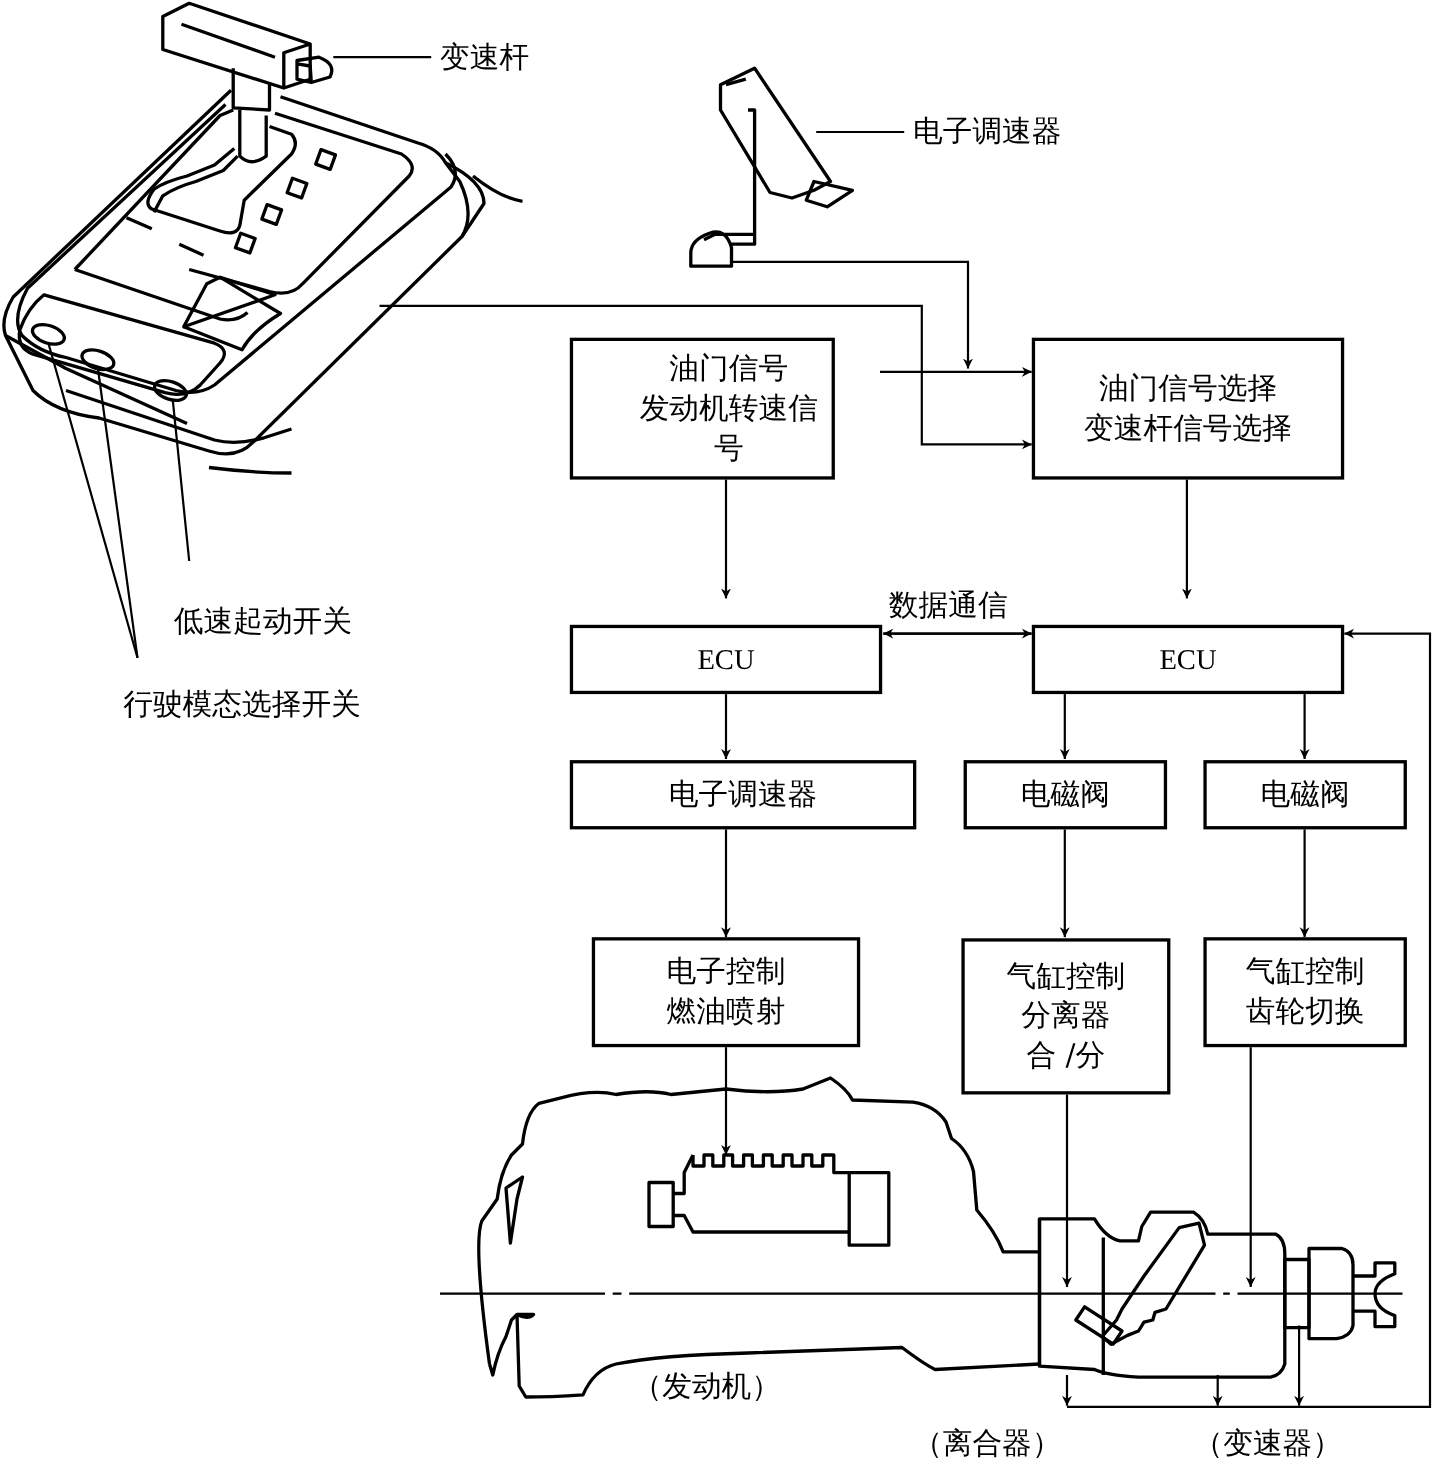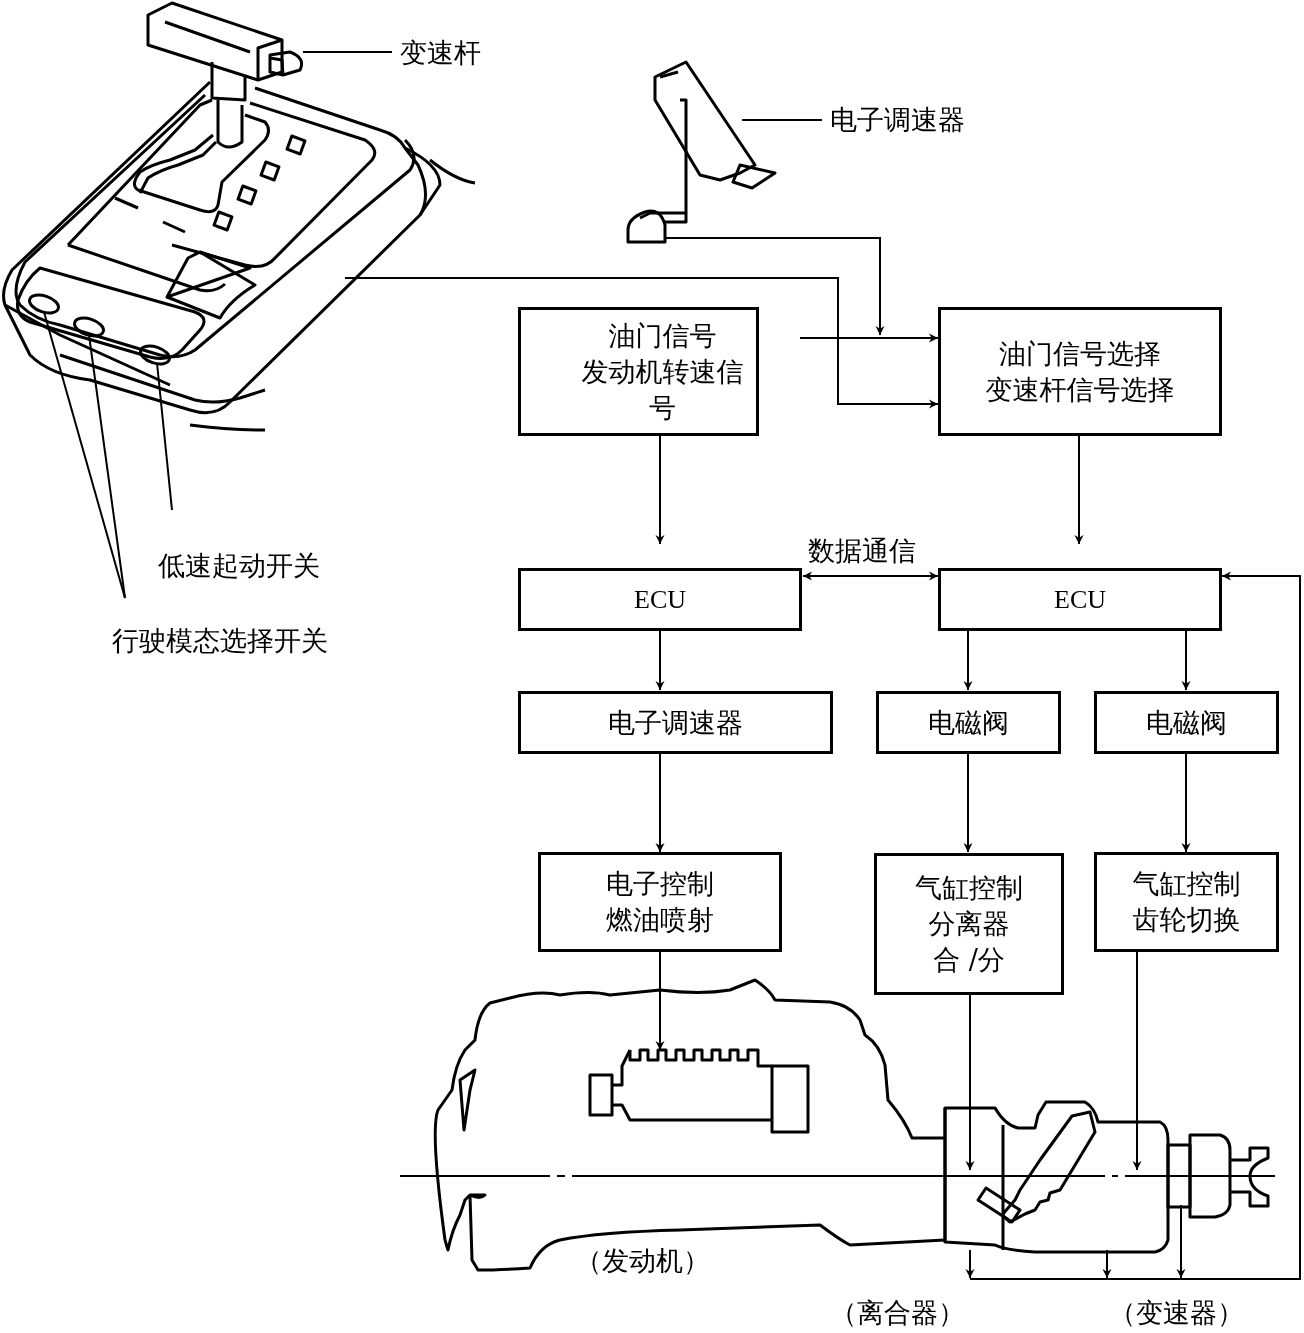--- a/index.html
+++ b/index.html
@@ -189,13 +189,13 @@
 分离器
 合 /分</span>
 </div>
 <div class="box" style="left:1094px;top:852px;width:185px;height:100px;">
   <span class="t">气缸控制
 齿轮切换</span>
 </div>
 
 <div class="cap" style="left:558px;top:1246px;margin-left:17px;">（发动机）</div>
 <div class="cap" style="left:830px;top:1298px;">（离合器）</div>
-<div class="cap" style="left:1085px;top:1298px;margin-left:24px;">（变速器）</div>
+<div class="cap" style="left:1085px;top:1298px;">（变速器）</div>
 
 </body></html>

